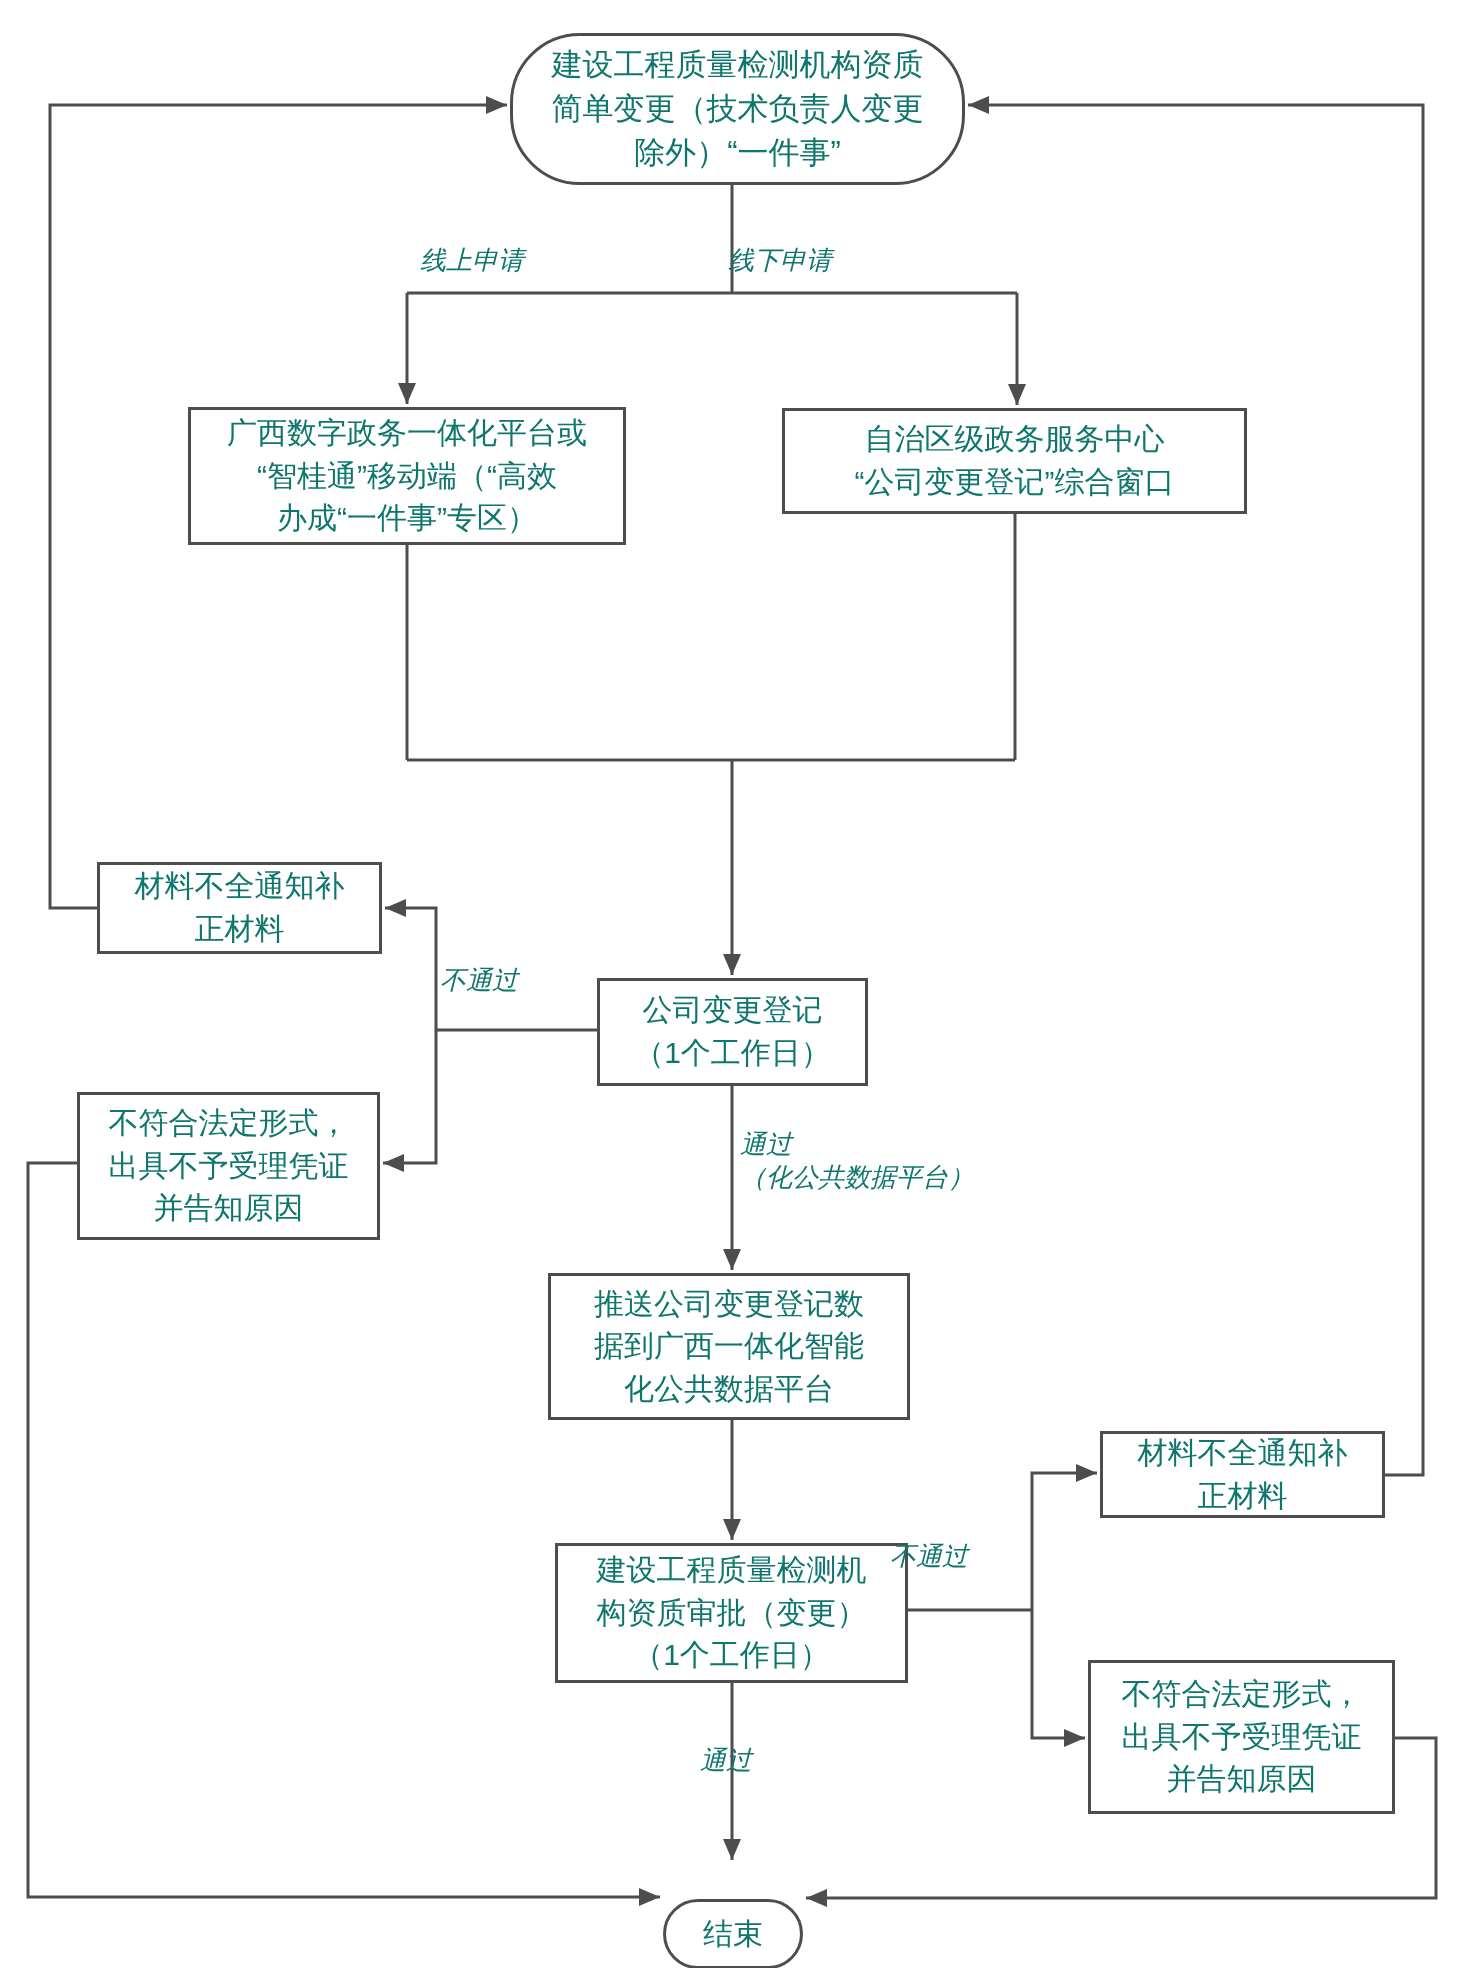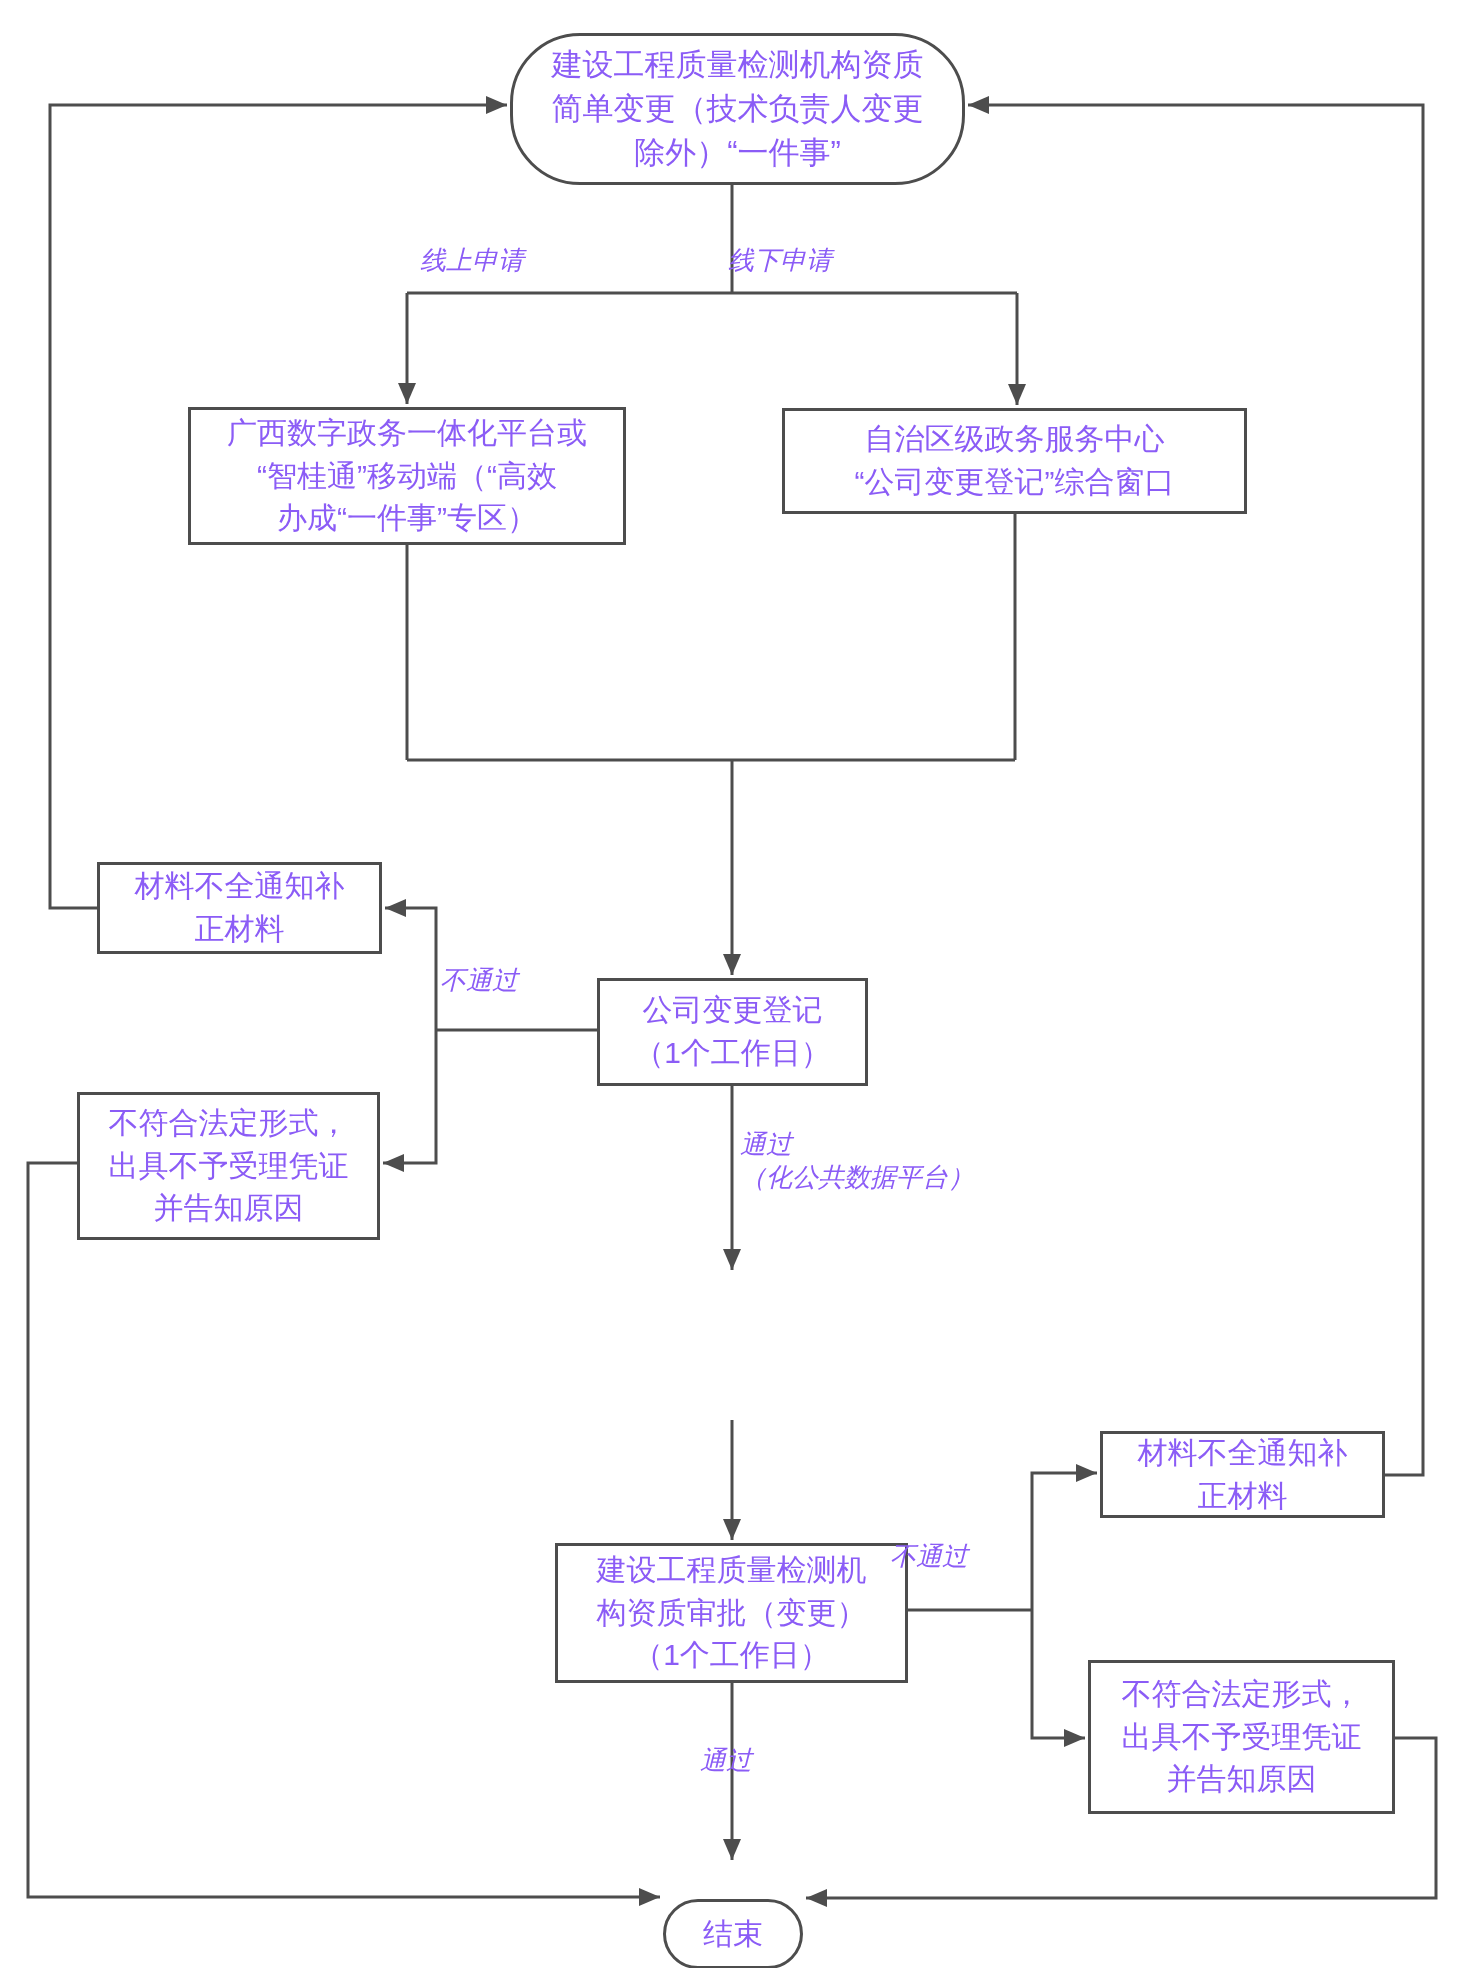--- a/index.html
+++ b/index.html
@@ -1,18 +1,18 @@
 <!DOCTYPE html>
 <html><head>
 <meta charset="utf-8">
 <style>
   html,body { margin:0; padding:0; background:#ffffff; }
   .canvas {
     position:relative; width:1470px; height:1968px; background:#ffffff;
-    font-family:"Liberation Sans","DejaVu Sans",sans-serif; color:#8b5cf6;
+    font-family:"Liberation Sans","DejaVu Sans",sans-serif; color:#0f766e;
     overflow:hidden;
   }
   .edges { position:absolute; left:0; top:0; width:1470px; height:1968px; }
   .node {
     position:absolute; box-sizing:border-box; border:3px solid #4d4d4d;
     background:#ffffff; display:flex; flex-direction:column;
     justify-content:center; align-items:center; text-align:center;
     font-size:30px; line-height:1.42;
   }
   .node .ln { white-space:nowrap; }
@@ -96,20 +96,25 @@
     <div class="ln">不符合法定形式，</div>
     <div class="ln">出具不予受理凭证</div>
     <div class="ln">并告知原因</div>
   </div>
 
   <div class="edge-label" style="left:740px; top:1128px; width:240px;">
     <div>通过</div>
     <div>（化公共数据平台）</div>
   </div>
 
+  <div class="node" style="left:548px; top:1273px; width:362px; height:147px;">
+    <div class="ln">推送公司变更登记数</div>
+    <div class="ln">据到广西一体化智能</div>
+    <div class="ln">化公共数据平台</div>
+  </div>
 
   <div class="node" style="left:1100px; top:1431px; width:285px; height:87px;">
     <div class="ln">材料不全通知补</div>
     <div class="ln">正材料</div>
   </div>
 
   <div class="node" style="left:555px; top:1543px; width:353px; height:140px;">
     <div class="ln">建设工程质量检测机</div>
     <div class="ln">构资质审批（变更）</div>
     <div class="ln">（1个工作日）</div>

